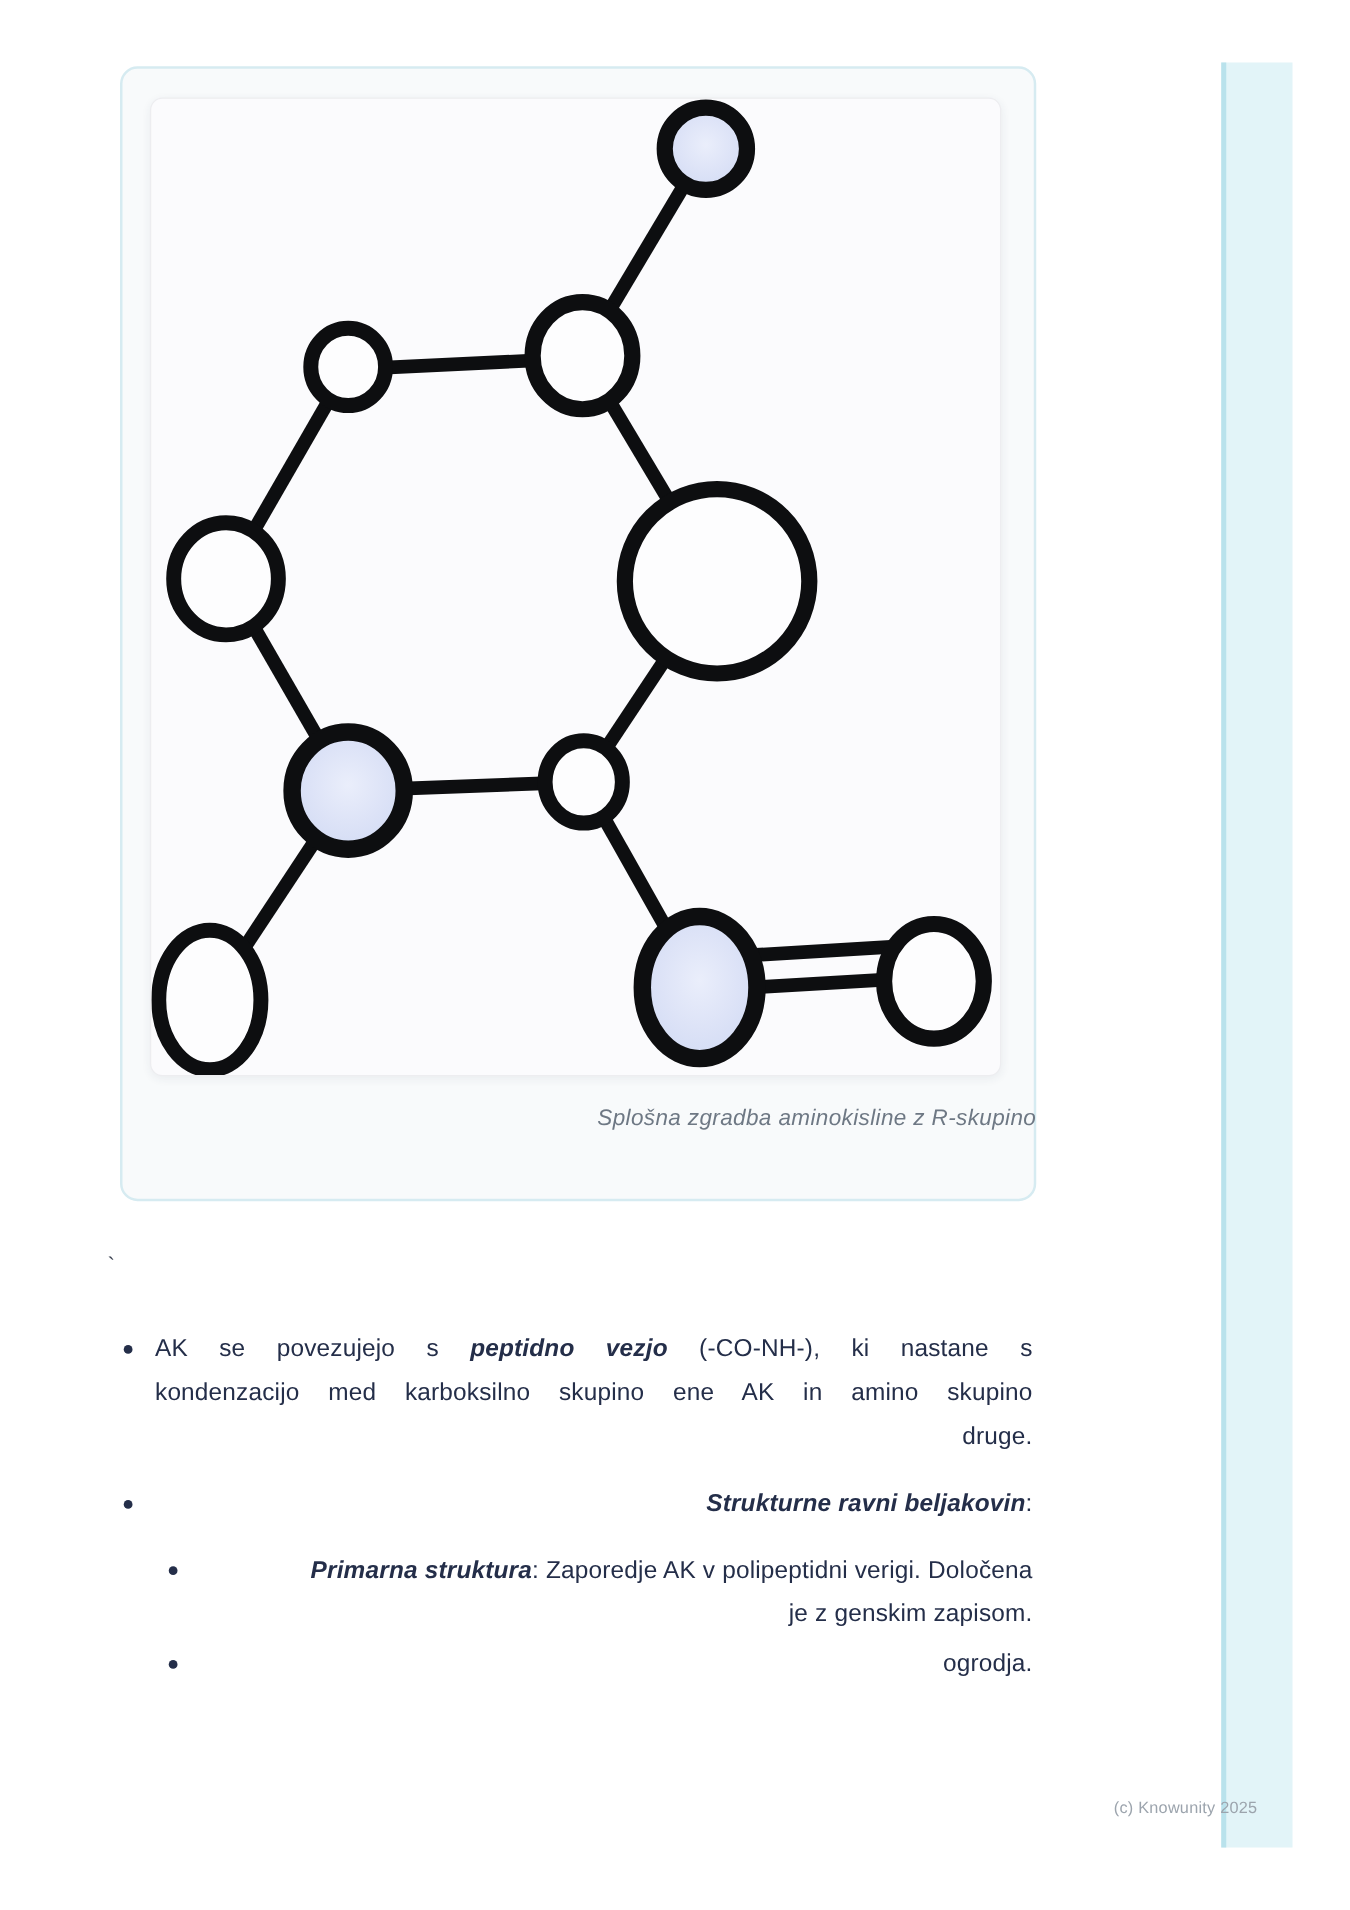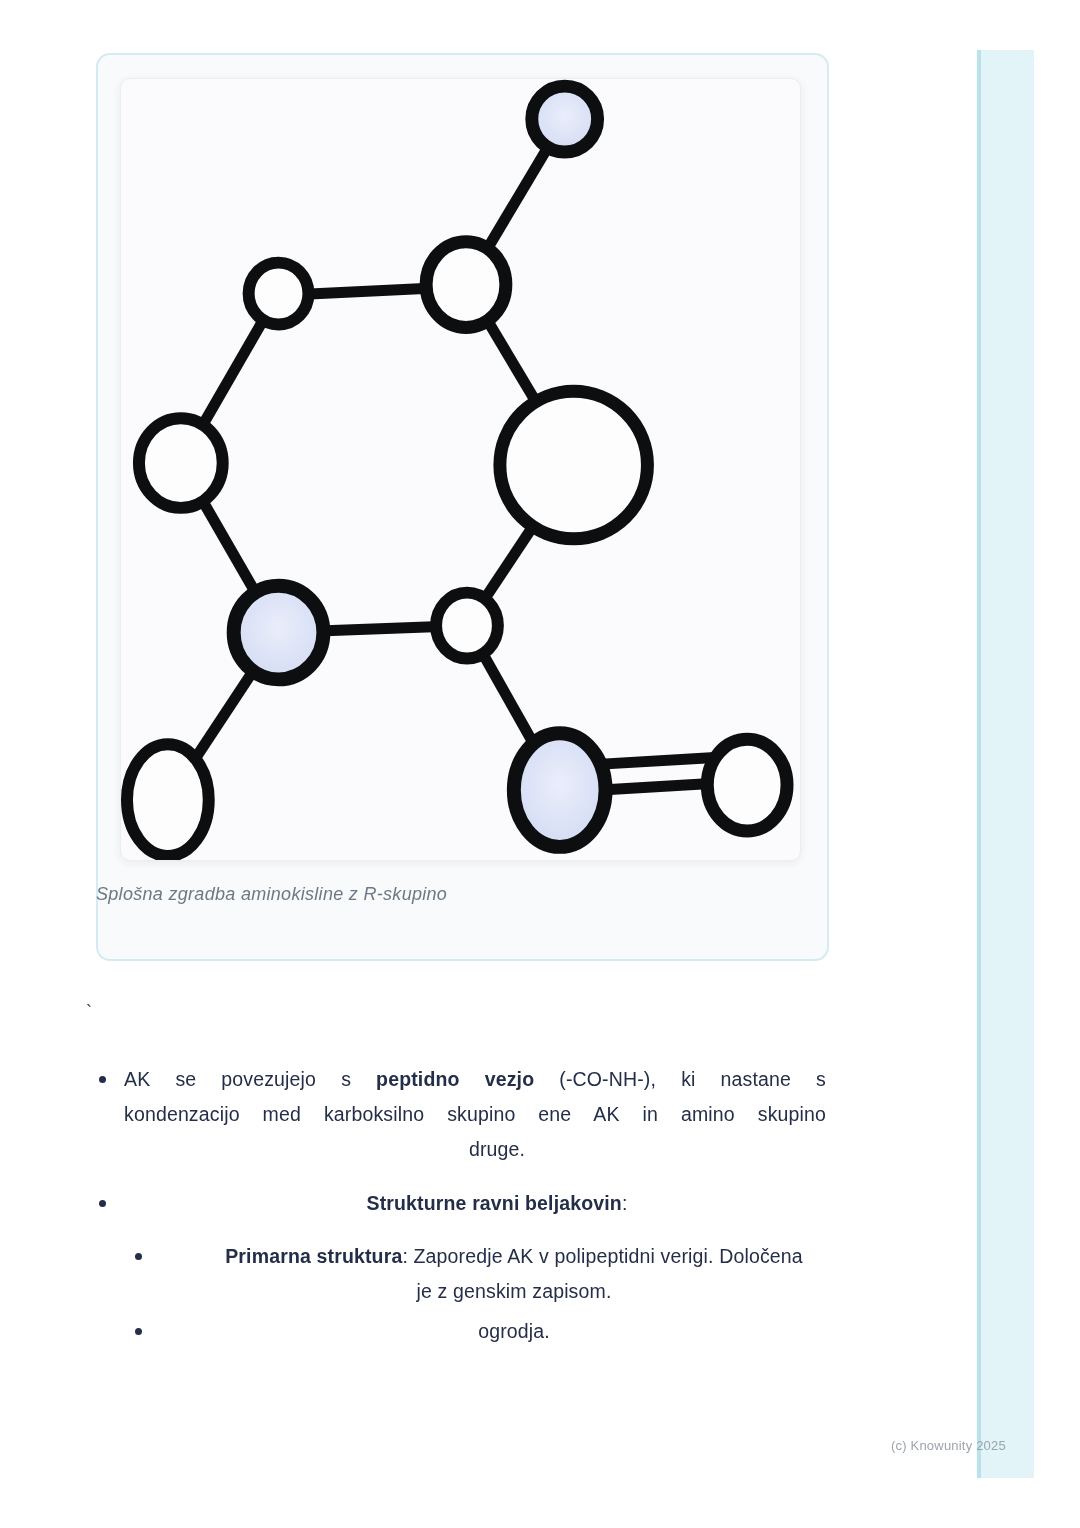--- a/index.html
+++ b/index.html
@@ -20,21 +20,21 @@
     box-sizing:border-box;z-index:1;
   }
   .figure-inner{
     position:absolute;left:120px;top:78px;width:681px;height:783px;
     background:#fbfbfd;border:1px solid #ededf0;border-radius:10px;
     box-shadow:0 2px 8px rgba(40,60,80,0.07);box-sizing:border-box;
     overflow:hidden;z-index:2;
   }
   .figure-inner svg{display:block;width:100%;height:100%;}
   .figure-caption{
-    position:absolute;left:96px;top:884px;width:733px;text-align:left;
+    position:absolute;left:96px;top:884px;width:733px;text-align:right;
     font-style:italic;font-size:18px;letter-spacing:0.3px;color:#6e7884;z-index:2;
   }
   
   .stray-mark{
     position:absolute;left:86px;top:1002px;font-size:18px;color:#3a4150;z-index:1;
   }
   
   .bullet{
     position:absolute;box-sizing:border-box;z-index:1;
     color:#242e49;font-size:19.5px;line-height:35px;letter-spacing:0.15px;
@@ -45,22 +45,22 @@
   }
   .bullet .btext{margin:0;padding-left:28px;padding-right:2px;}
   .b-top{left:96px;width:732px;}
   .b-sub{left:132px;width:696px;}
   .b-sub .btext{padding-left:26px;}
   .b1{top:1062px;}
   .b2{top:1186px;}
   .b3{top:1239px;}
   .b4{top:1314px;}
   .jline{text-align:justify;text-align-last:justify;}
-  .nline{text-align:center;margin-left:44px;}
-  .bullet b{font-weight:700;}
+  .nline{text-align:right;margin-left:44px;}
+  .bullet b{font-weight:700;font-style:italic;}
   
   .copyright{
     position:absolute;left:891px;top:1438px;font-size:13px;letter-spacing:0.2px;
     color:#9ca4ad;z-index:3;white-space:nowrap;
   }
 </style>
 </head>
 <body>
 
 <div class="accent-bar"></div>

